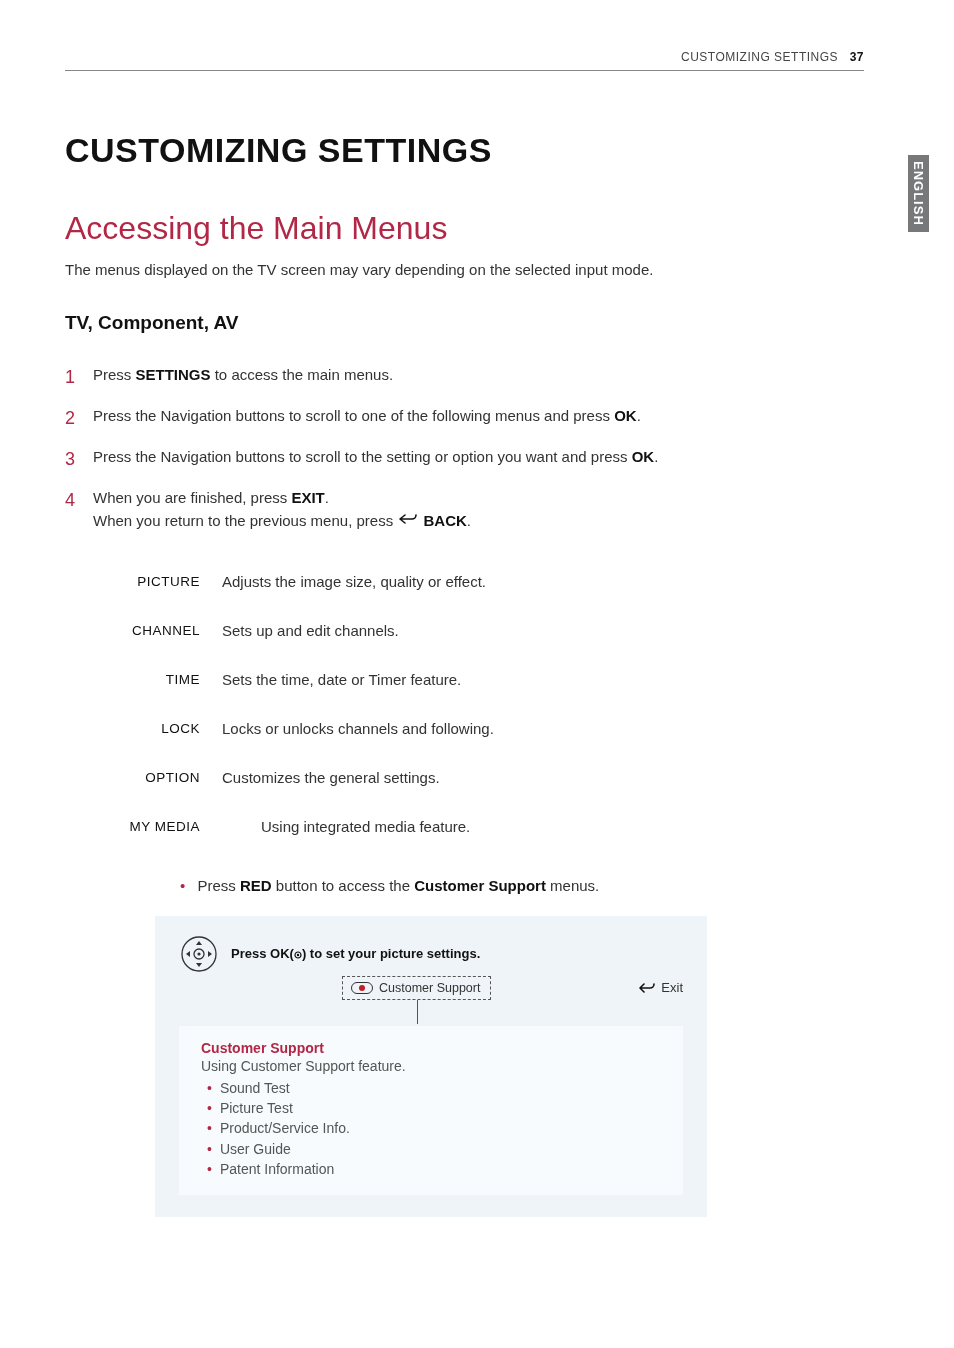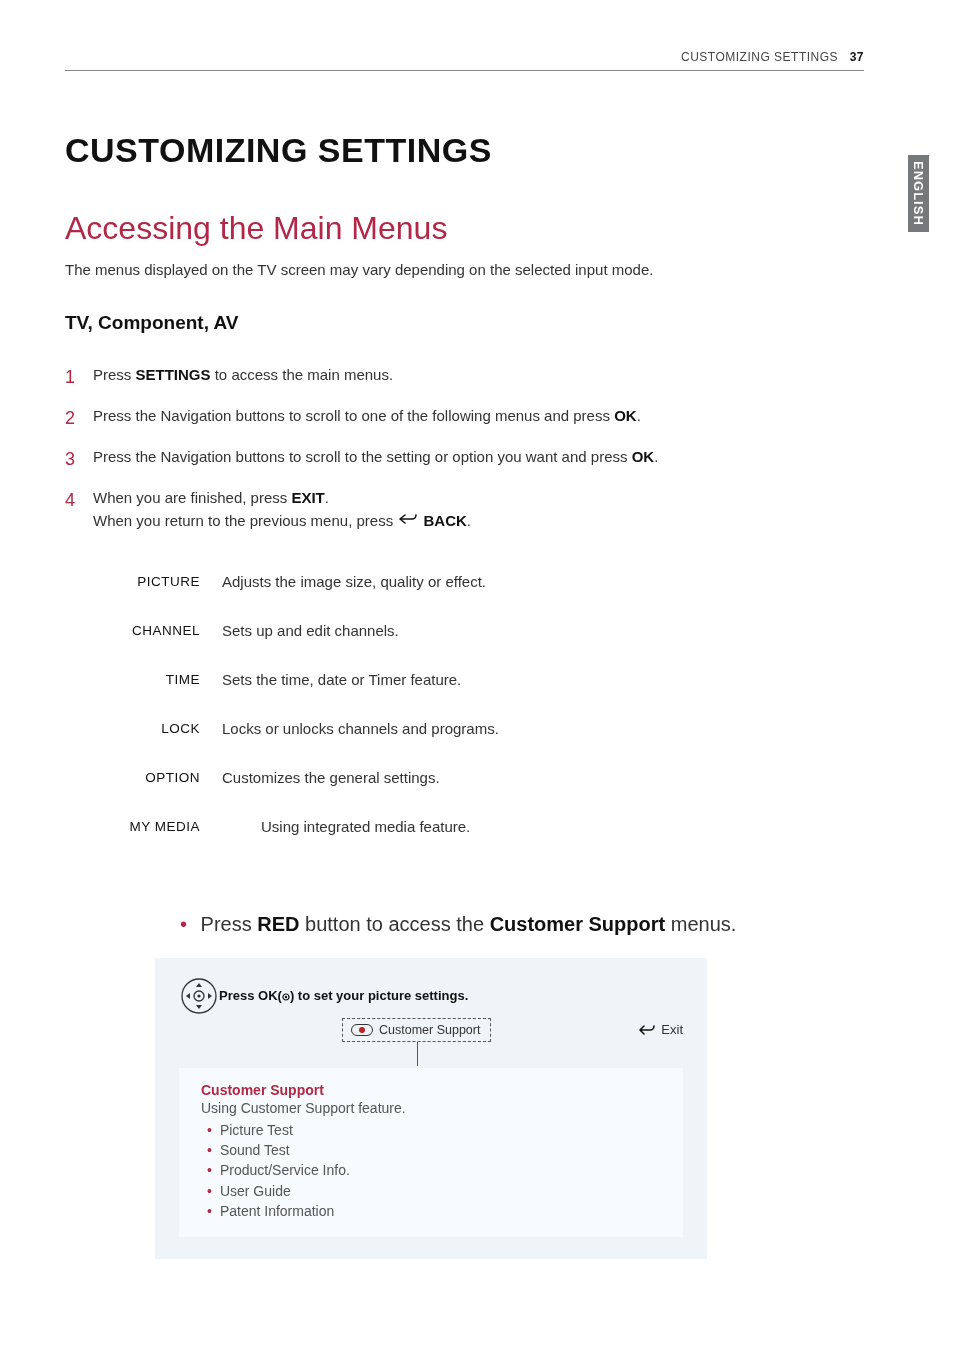--- a/index.html
+++ b/index.html
@@ -94,42 +94,42 @@
     width: 95px;
     text-align: right;
     margin-right: 22px;
   }
   .menu-desc {
     font-size: 15px;
     color: #333;
   }
   .red-note {
     margin-left: 115px;
-    margin-top: 78px;
-    font-size: 20px;
+    margin-top: 42px;
+    font-size: 15px;
     color:#333;
   }
   .red-note::before {
     content: "•";
     color: #b22745;
     margin-right: 8px;
   }
   .osd-box {
     margin-left: 90px;
     margin-top: 22px;
     width: 552px;
     background: #eef4f7;
     padding: 18px 24px 22px 24px;
     position: relative;
     font-size: 13px;
   }
   .osd-top-row {
     display:flex;
     align-items:center;
-    gap:0;
+    gap:12px;
   }
   .nav-icon svg { display:block; }
   .osd-title { font-weight: bold; font-size:13px; color:#111;}
   .osd-second-row {
     display:flex;
     justify-content:space-between;
     align-items:center;
     margin-top:2px;
     margin-left:48px;
   }
@@ -236,21 +236,21 @@
     <div class="menu-row">
         <div class="menu-name">CHANNEL</div>
         <div class="menu-desc">Sets up and edit channels.</div>
       </div>
     <div class="menu-row">
         <div class="menu-name">TIME</div>
         <div class="menu-desc">Sets the time, date or  Timer feature.</div>
       </div>
     <div class="menu-row">
         <div class="menu-name">LOCK</div>
-        <div class="menu-desc">Locks or unlocks channels and programs.</div>
+        <div class="menu-desc">Locks or unlocks channels and following.</div>
       </div>
     <div class="menu-row">
         <div class="menu-name">OPTION</div>
         <div class="menu-desc">Customizes the general settings.</div>
       </div>
     <div class="menu-row" style="margin-bottom:12px;gap:39px;">
         <div class="menu-name">MY MEDIA</div>
         <div class="menu-desc">Using integrated media  feature.</div>
       </div>
   </div>
@@ -291,22 +291,22 @@
             <path d="M5 2 L1 6 L5 10 M1 6 H11 A4 4 0 0 0 15 2" fill="none" stroke="#111" stroke-width="1.6" stroke-linecap="round" stroke-linejoin="round"></path>
           </svg>
         <span>Exit</span>
       </div>
     </div>
 
     <div class="osd-lower">
       <div class="cs-head">Customer Support</div>
       <div class="cs-sub">Using Customer Support feature.</div>
       <ul>
+        <li>Sound Test</li>
         <li>Picture Test</li>
-        <li>Sound Test</li>
         <li>Product/Service Info.</li>
         <li>User Guide</li>
         <li>Patent Information</li>
       </ul>
     </div>
   </div>
 </div>
 
 <div class="side-tab">ENGLISH</div>
 

